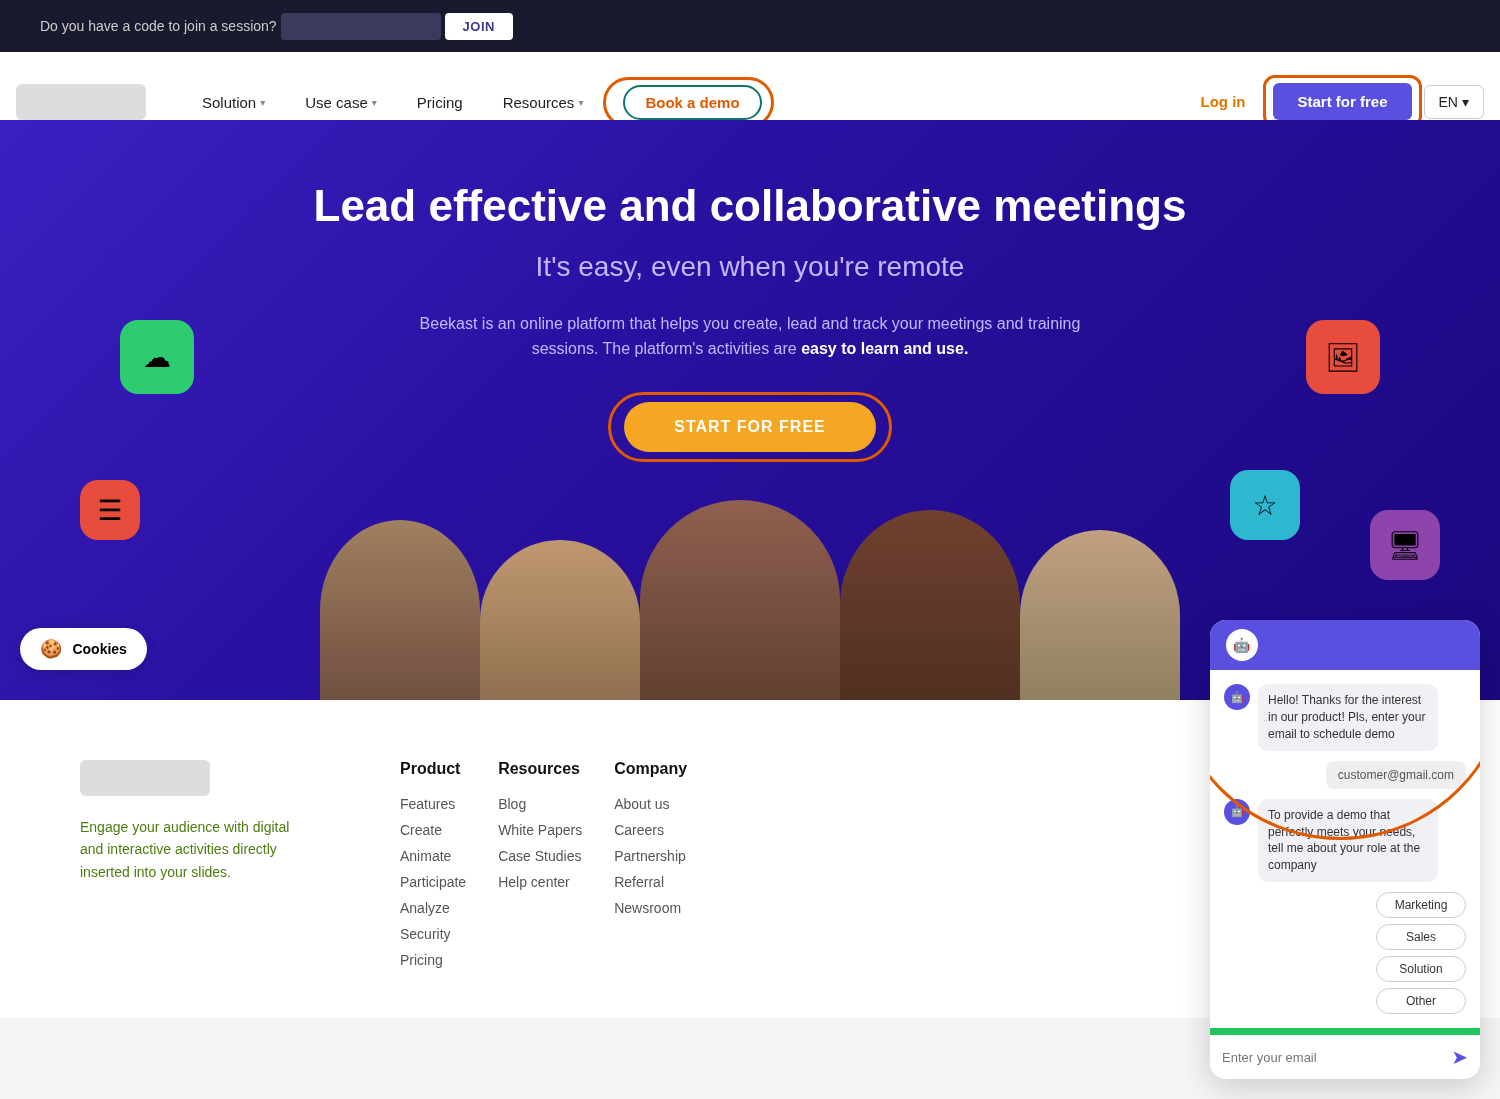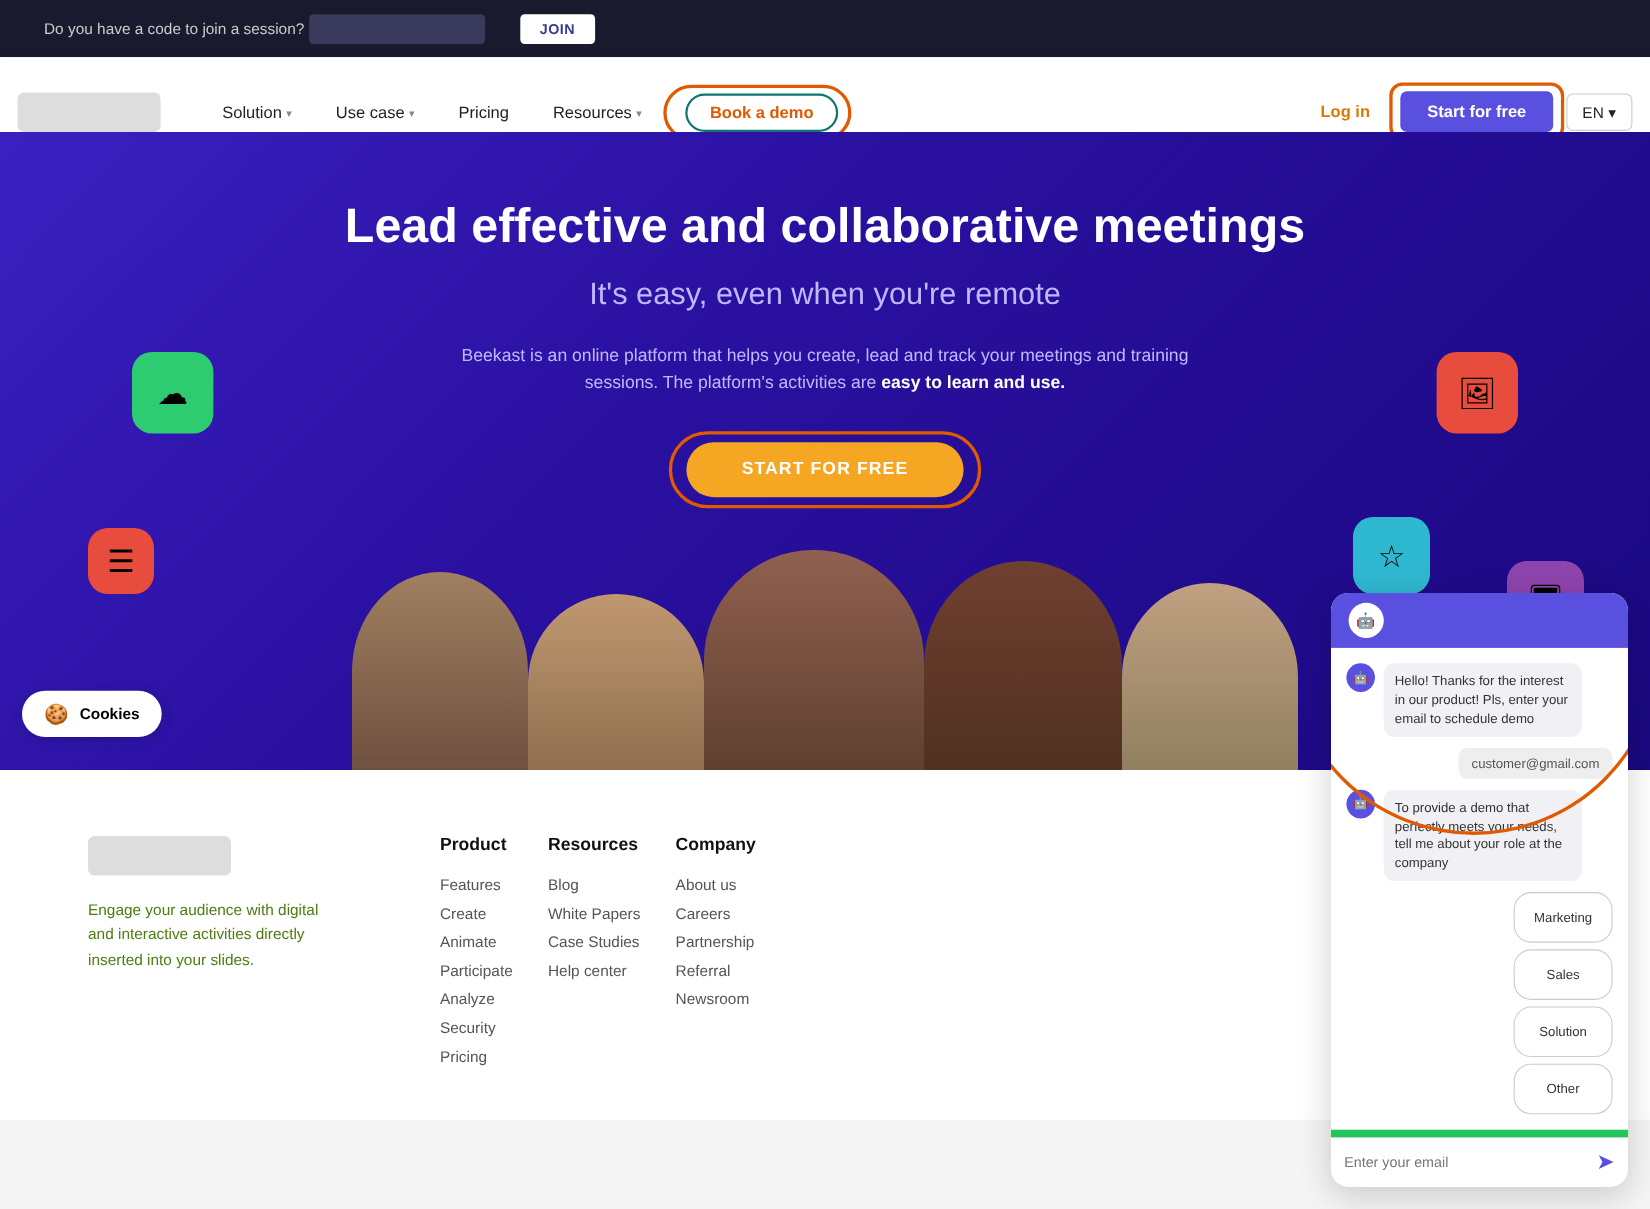--- a/index.html
+++ b/index.html
@@ -28,21 +28,20 @@
     .join-btn {
       background: #fff;
       color: #3a3a8c;
       border: none;
       border-radius: 4px;
       padding: 6px 18px;
       font-size: 13px;
       font-weight: 700;
       cursor: pointer;
       letter-spacing: 0.5px;
-      margin-left: 28px;
     }
 
     
     .nav {
       background: #fff;
       display: flex;
       align-items: flex-end;
       padding: 0 16px;
       height: 68px;
       gap: 0;
@@ -380,21 +379,21 @@
     .chat-choices {
       display: flex;
       flex-direction: column;
       gap: 6px;
       align-items: flex-end;
     }
     .chat-choice-btn {
       background: #fff;
       border: 1.5px solid #ccc;
       border-radius: 16px;
-      padding: 15px 16px;
+      padding: 5px 16px;
       font-size: 12px;
       color: #333;
       cursor: pointer;
       min-width: 90px;
       text-align: center;
     }
     .chat-input-row {
       display: flex;
       align-items: center;
       border-top: 7px solid #22c55e;

